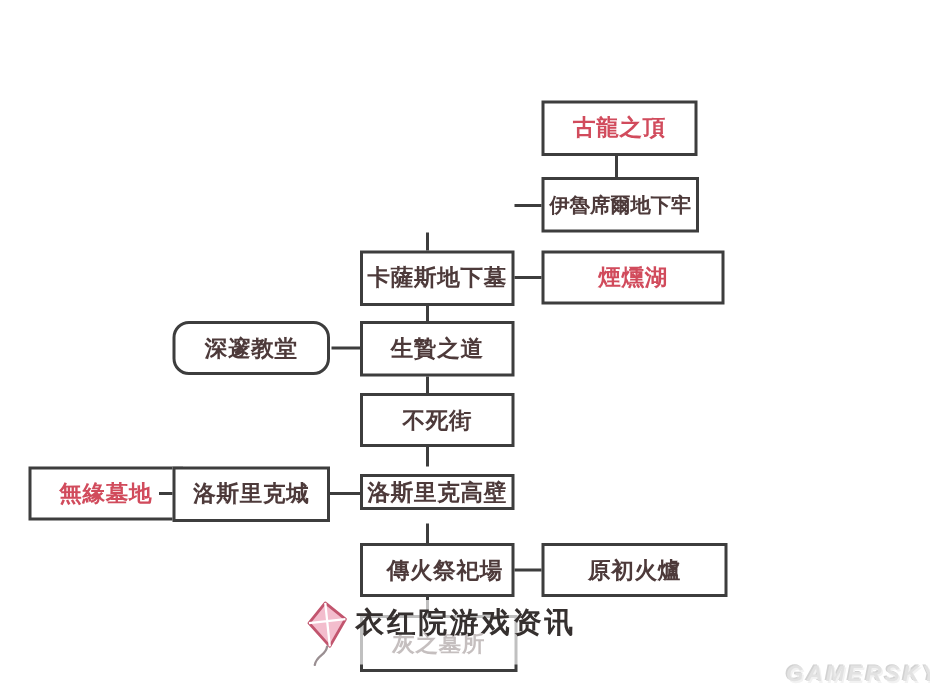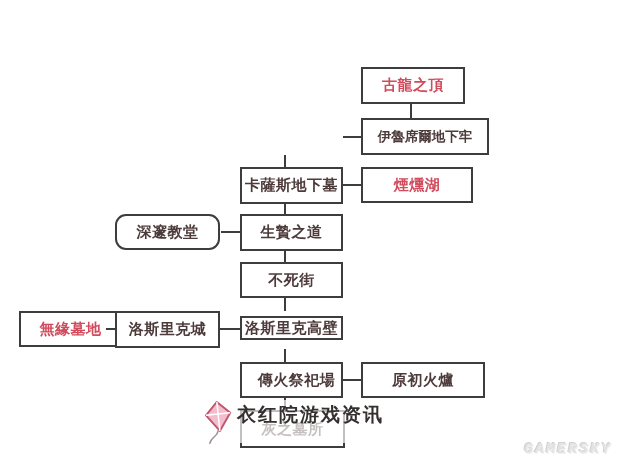--- a/index.html
+++ b/index.html
@@ -1,37 +1,37 @@
 <!DOCTYPE html>
 <html><head>
 <meta charset="utf-8">
 <style>
   html,body{margin:0;padding:0;background:#fff;}
   .stage{
     position:relative;width:620px;height:465px;background:#ffffff;overflow:hidden;
-    font-family:Liberation Mono, monospace;
+    font-family:Liberation Sans, sans-serif;
   }
   .node{
     position:absolute;box-sizing:border-box;border:2px solid #3d3d3d;background:#fff;
     display:flex;align-items:center;justify-content:center;
   }
   .node .lbl{
     font-size:15px;font-weight:bold;color:#4d3a3a;letter-spacing:.5px;white-space:nowrap;
   }
   .node.red .lbl{color:#d14b5c;}
   .node .lbl.long{font-size:13.5px;letter-spacing:0;}
   .vline{position:absolute;width:2px;background:#3d3d3d;}
   .hline{position:absolute;height:2px;background:#3d3d3d;}
 
   
   #n-archdragon{left:361px;top:67px;width:104px;height:37px;}
   #n-irithyll{left:240px;top:118px;width:103px;height:37px;}
-  #n-irithyll-dungeon{left:361px;top:118px;width:128px;height:37px;}
+  #n-irithyll-dungeon{left:361px;top:118px;width:105px;height:37px;}
   #n-catacombs{left:240px;top:167px;width:103px;height:37px;}
-  #n-smouldering{left:361px;top:167px;width:112px;height:36px;}
+  #n-smouldering{left:361px;top:167px;width:122px;height:36px;}
   #n-cathedral{left:115px;top:214px;width:105px;height:36px;border-radius:11px;}
   #n-road{left:240px;top:214px;width:103px;height:37px;}
   #n-undead{left:240px;top:262px;width:103px;height:36px;}
   #n-untended{left:3px;top:311px;width:103px;height:36px;margin-left:16px;}
   #n-lothric-castle{left:115px;top:311px;width:105px;height:37px;}
   #n-highwall{left:240px;top:316px;width:103px;height:24px;}
   #n-firelink{left:240px;top:362px;width:103px;height:36px;padding-left:10px;}
   #n-kiln{left:361px;top:362px;width:124px;height:36px;}
   #n-cemetery{left:240px;top:410px;width:105px;height:38px;}
 

